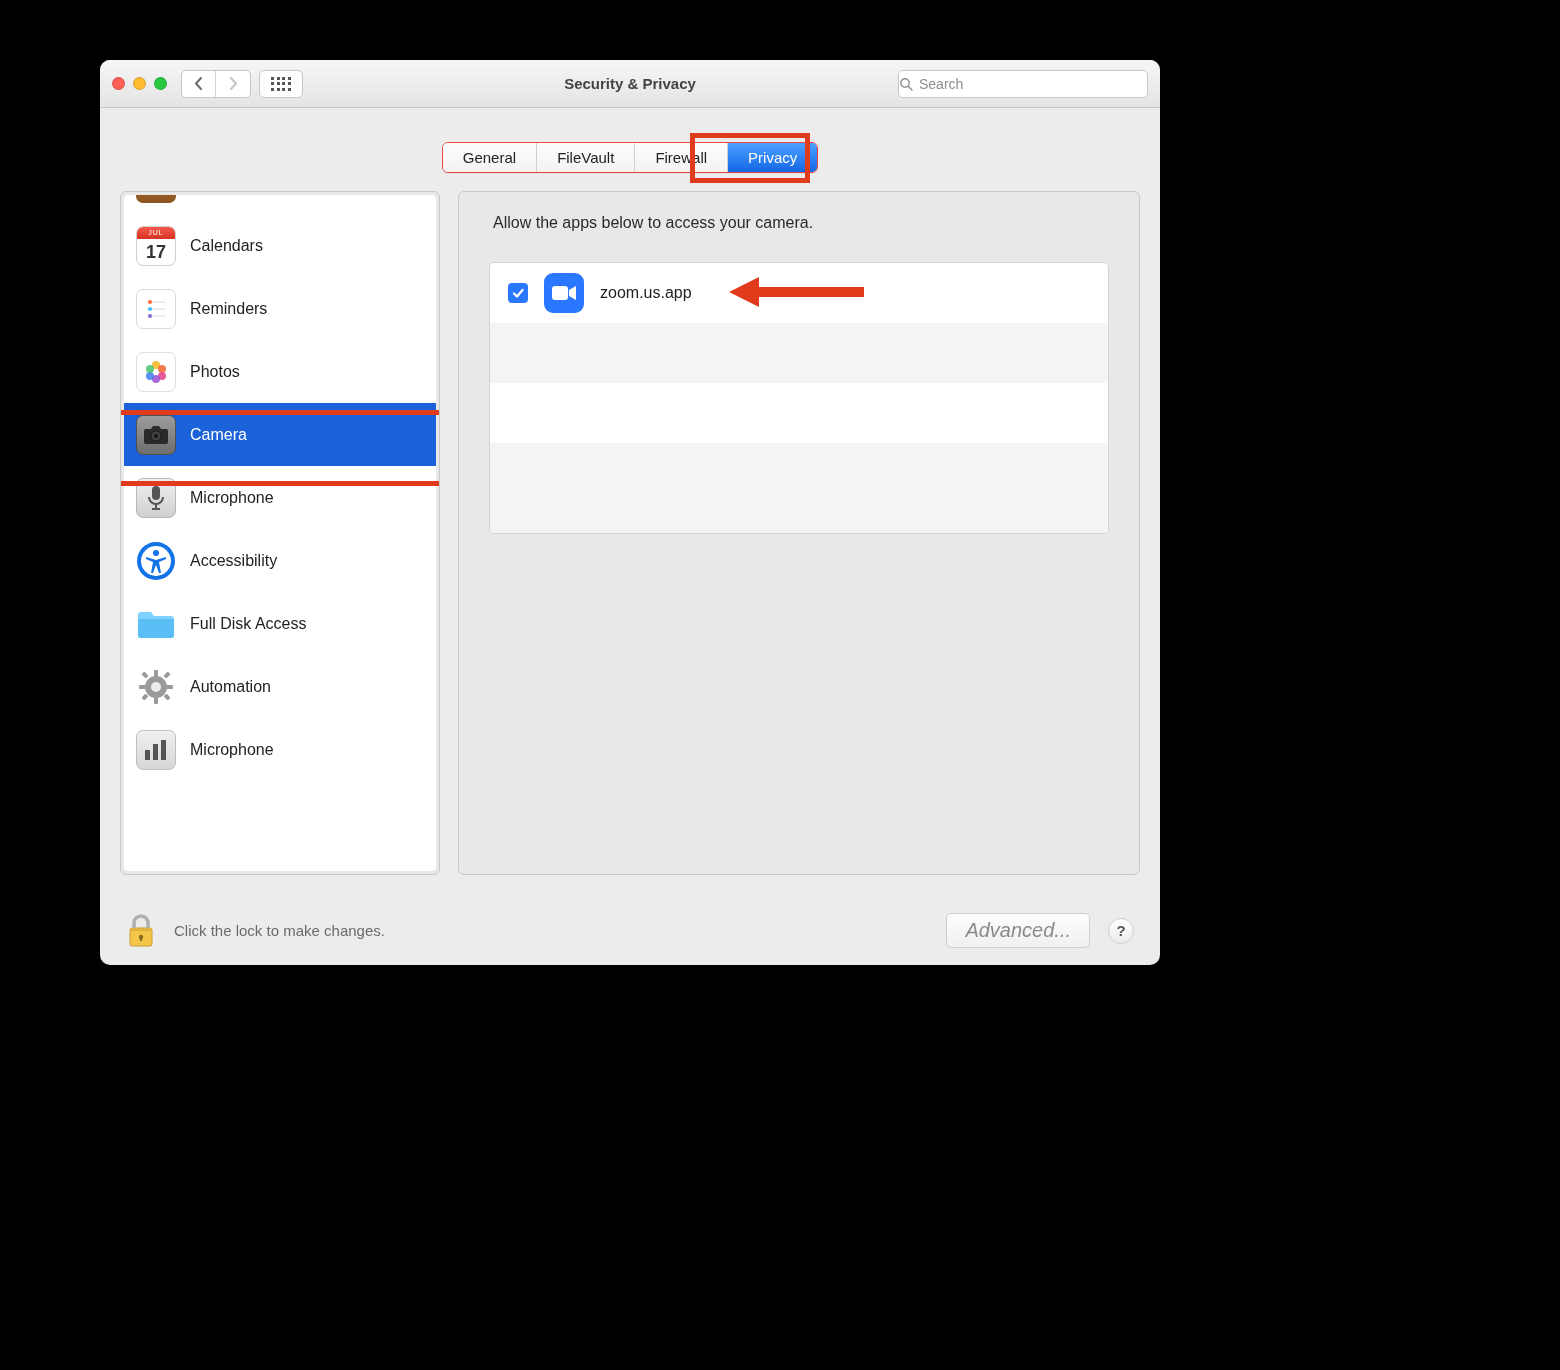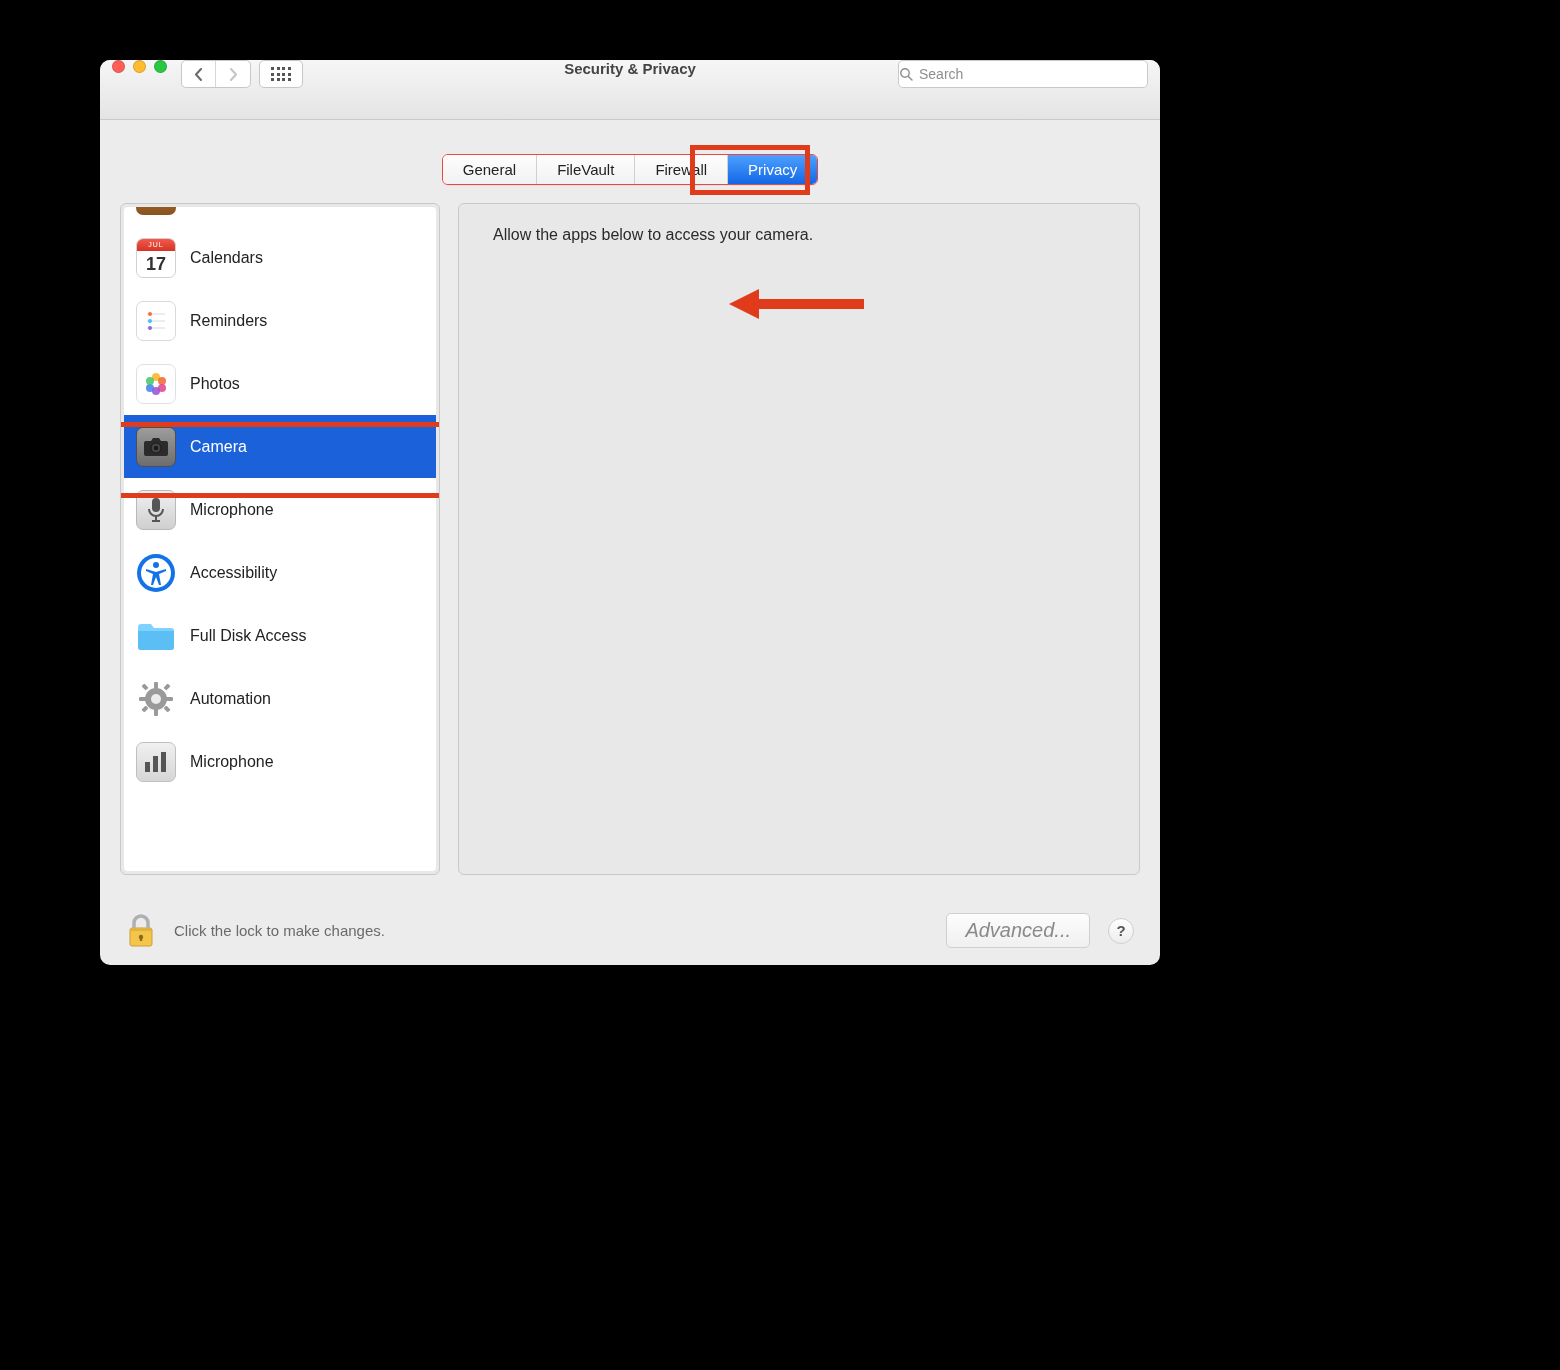--- a/index.html
+++ b/index.html
@@ -20,24 +20,25 @@
     height: 905px;
     background: #ececec;
     border-radius: 10px;
     box-shadow: 0 30px 80px rgba(0,0,0,0.6), 0 0 0 1px rgba(0,0,0,0.2);
     overflow: hidden;
     display: flex;
     flex-direction: column;
   }
   
   .titlebar {
-    height: 60px;
+    height: 48px;
     background: linear-gradient(#f6f6f6, #e4e4e4);
     border-bottom: 1px solid #c8c8c8;
     display: flex;
+    align-items: center;
     padding: 0 12px;
     position: relative;
   }
   .traffic { display: flex; gap: 8px; margin-right: 14px; }
   .tl-dot { width: 13px; height: 13px; border-radius: 50%; border: 0.5px solid rgba(0,0,0,0.15); }
   .tl-close { background: #ff5f57; }
   .tl-min   { background: #febc2e; }
   .tl-zoom  { background: #28c840; }
   .nav-group {
     display: inline-flex;
@@ -457,20 +458,39 @@
             </div>
             <span>Microphone</span>
           </div>
         </div>
       </div>
       <div class="annot-side" style="left:-8px; top:218px; width:336px; height:76px;"></div>
     </div>
 
     <div class="panel right-panel">
       <div class="desc">Allow the apps below to access your camera.</div>
+      <div class="app-list">
+        <div class="app-row">
+          <div class="chk">
+            <svg width="14" height="14" viewBox="0 0 14 14">
+                <path d="M3 7.5 L6 10.5 L11.5 4" fill="none" stroke-width="2.3" stroke-linecap="round" stroke-linejoin="round"></path>
+              </svg>
+          </div>
+          <div class="app-icon">
+            <svg width="26" height="18" viewBox="0 0 26 18">
+              <rect x="1" y="2" width="16" height="14" rx="3" fill="#fff"></rect>
+              <path d="M18 6 L25 2 V16 L18 12 Z" fill="#fff"></path>
+            </svg>
+          </div>
+          <span>zoom.us.app</span>
+        </div>
+        <div class="app-row empty"></div>
+        <div class="app-row empty"></div>
+        <div class="app-row empty" style="height:90px;"></div>
+      </div>
 
       <svg class="arrow-annot" style="left:270px; top:80px;" width="140" height="40" viewBox="0 0 140 40">
         <line x1="135" y1="20" x2="25" y2="20" stroke="#e03b1a" stroke-width="10"></line>
         <path d="M0 20 L30 5 L30 35 Z" fill="#e03b1a"></path>
       </svg>
     </div>
   </div>
 
   <div class="footer">
     <svg width="30" height="36" viewBox="0 0 30 36">

